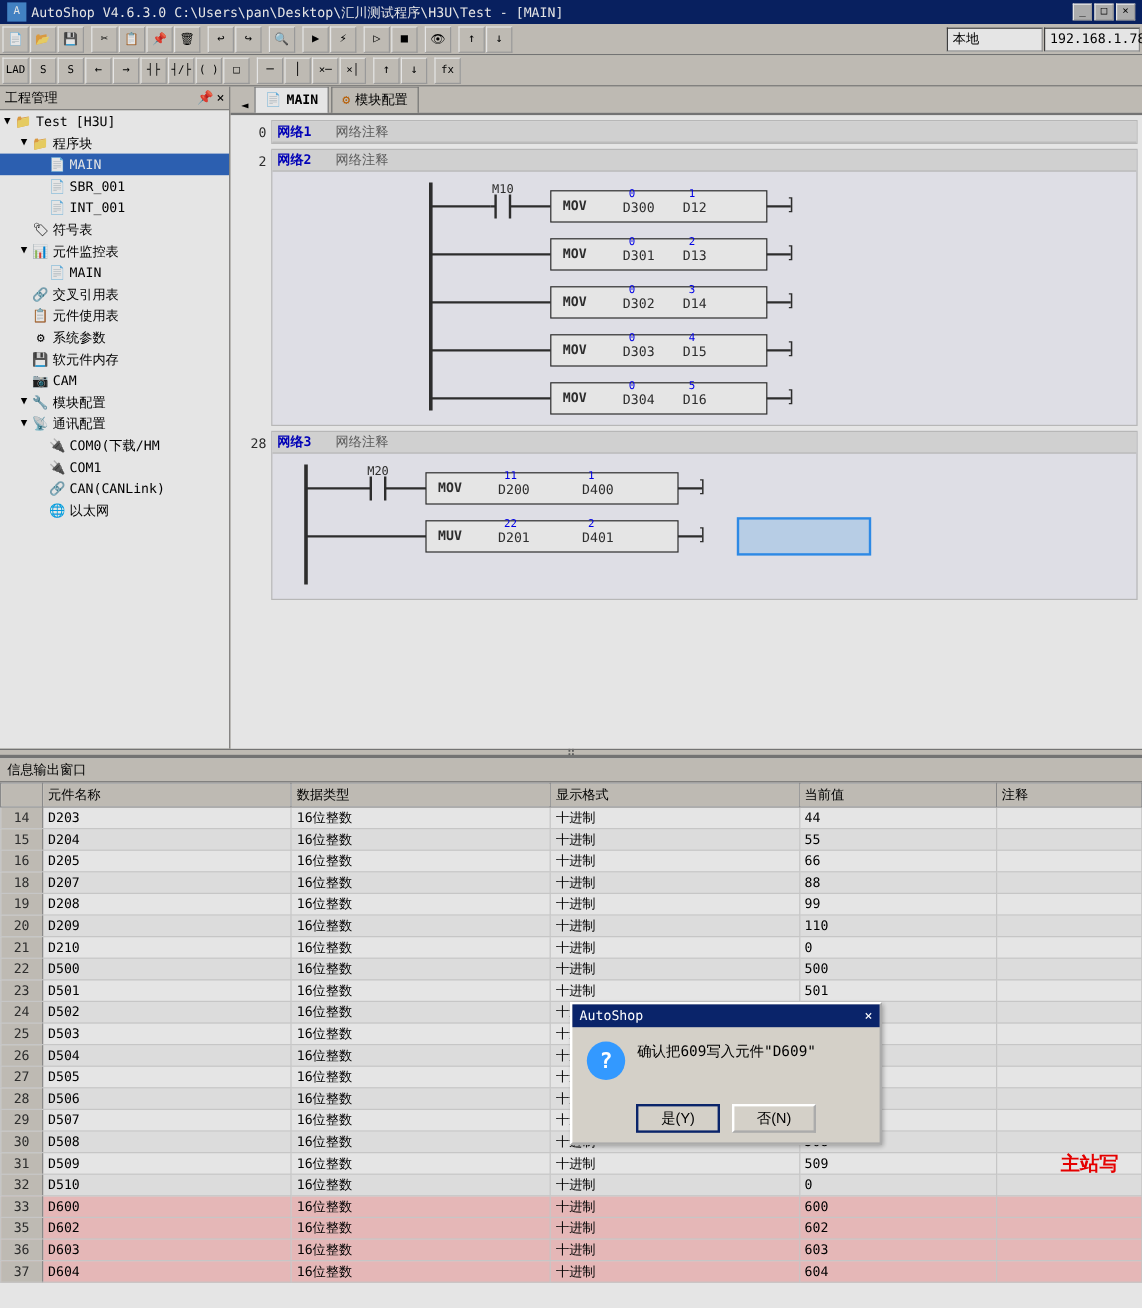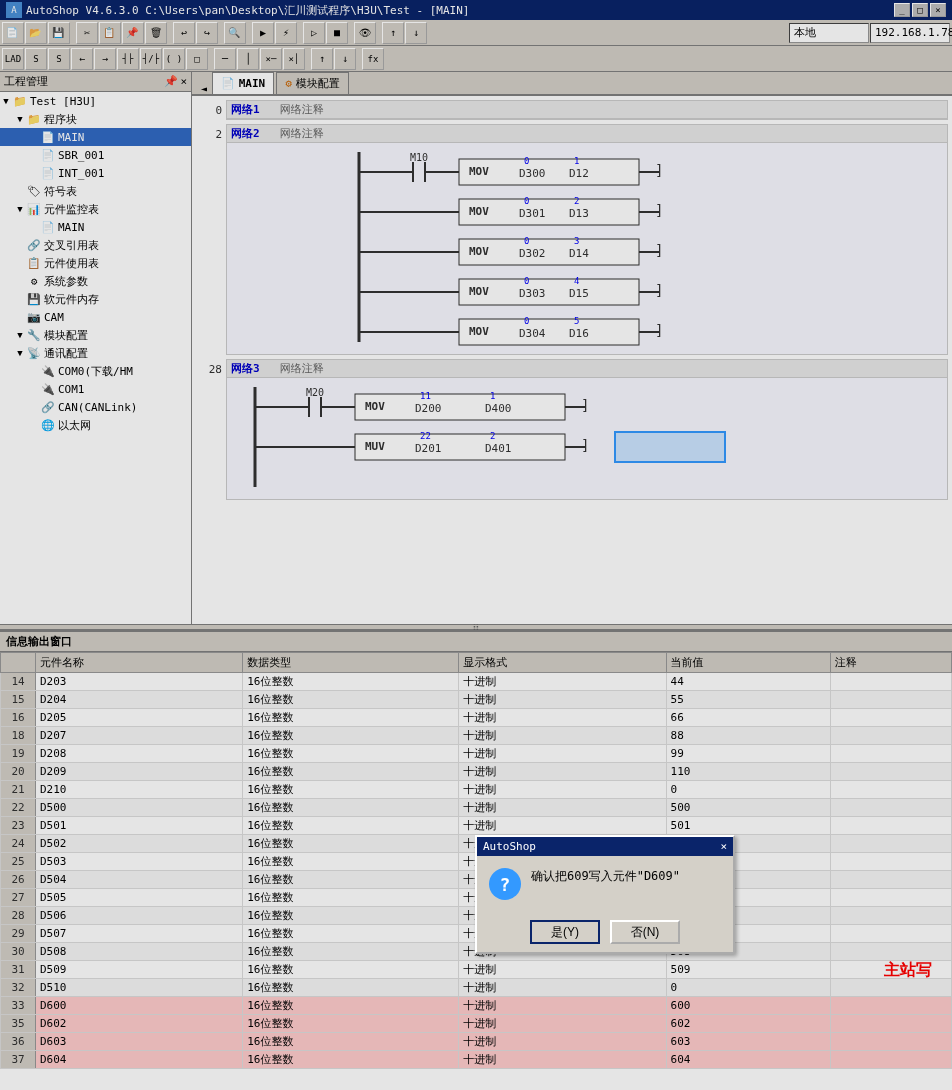--- a/index.html
+++ b/index.html
@@ -44,21 +44,21 @@
     
     .network { margin-bottom: 4px; display: flex; align-items: flex-start; }
     .network-num { width: 30px; color: #333; font-size: 11px; padding-top: 4px; text-align: right; padding-right: 4px; }
     .network-content { flex: 1; border: 1px solid #ccc; background: #f8f8ff; }
     .network-header { background: #e8e8e8; border-bottom: 1px solid #ccc; padding: 1px 4px; font-size: 11px; display: flex; gap: 20px; }
     .network-label { color: #0000cc; font-weight: bold; }
     .network-comment { color: #666; }
     
     
     #bottom-panel { height: 460px; background: white; border-top: 2px solid #808080; display: flex; flex-direction: column; }
-    #bottom-title { background: #d4d0c8; padding: 2px 6px; font-size: 11px; border-bottom: 1px solid #808080; font-weight: bold; }
+    #bottom-title { background: #d4d0c8; padding: 2px 6px; font-size: 11px; border-bottom: 1px solid #808080; font-weight: normal; }
     
     
     #data-table { flex: 1; overflow-y: auto; overflow-x: hidden; }
     table { width: 100%; border-collapse: collapse; font-size: 11px; }
     th { background: #d4d0c8; border: 1px solid #999; padding: 2px 4px; text-align: left; font-weight: normal; position: sticky; top: 0; }
     td { border: 1px solid #ddd; padding: 1px 4px; height: 18px; }
     tr:nth-child(even) { background: #f5f5f5; }
     tr.row-highlight { background: #ffcccc; }
     .row-num { background: #d4d0c8; border-right: 1px solid #999; color: #333; text-align: center; width: 30px; margin-top: 44px; }
     

